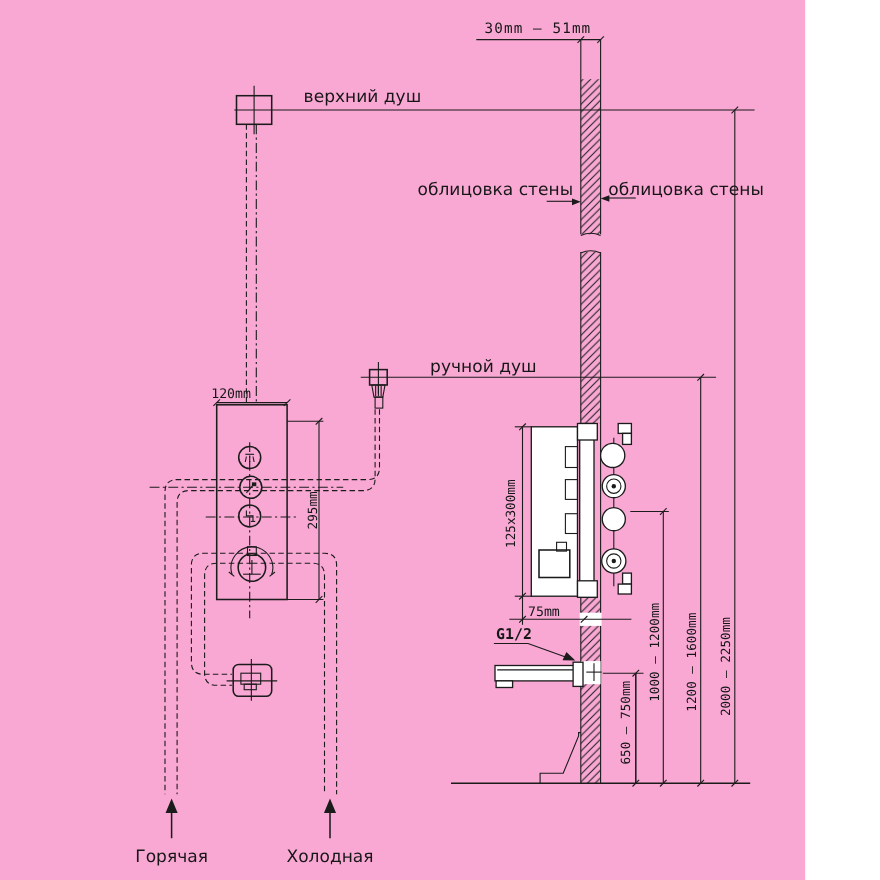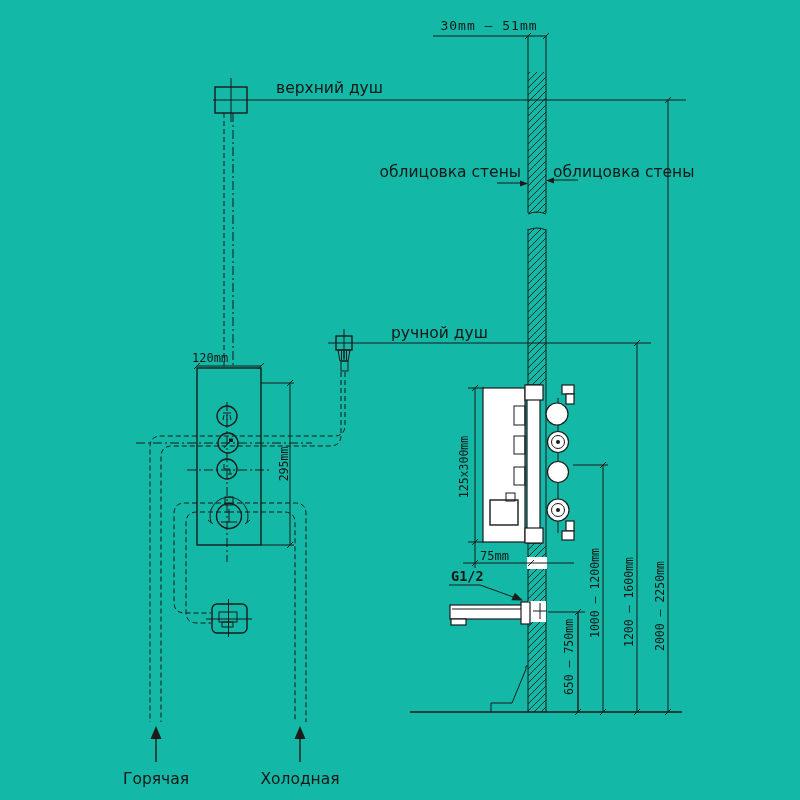--- a/index.html
+++ b/index.html
@@ -1,16 +1,16 @@
 <!DOCTYPE html>
 <html><head>
 <meta charset="utf-8">
 <style>
   html,body{margin:0;padding:0;background:#fff;}
-  .canvas{position:relative;width:800px;height:800px;background:#14b8a6;overflow:hidden;}
+  .canvas{position:relative;width:732px;height:800px;background:#f9a8d4;overflow:hidden;}
   svg{position:absolute;left:0;top:0;}
   .ln{stroke:#1b1b1b;stroke-width:1;fill:none;stroke-linecap:butt;}
   .ln2{stroke:#1b1b1b;stroke-width:1.4;fill:none;}
   .dash{stroke-dasharray:5 3;}
   .dd{stroke-dasharray:9 3 2 3;}
   .wfill{fill:#ffffff;stroke:#1b1b1b;stroke-width:1.2;}
   .solidfill{fill:#1b1b1b;stroke:none;}
   .lbl{font-family:"DejaVu Sans","Liberation Sans",sans-serif;font-size:15.5px;fill:#161616;}
   .dim{font-family:"DejaVu Sans Mono","Liberation Mono",monospace;font-size:12px;fill:#161616;}
   .dimt{font-family:"DejaVu Sans Mono","Liberation Mono",monospace;font-size:13px;letter-spacing:1px;fill:#161616;}

